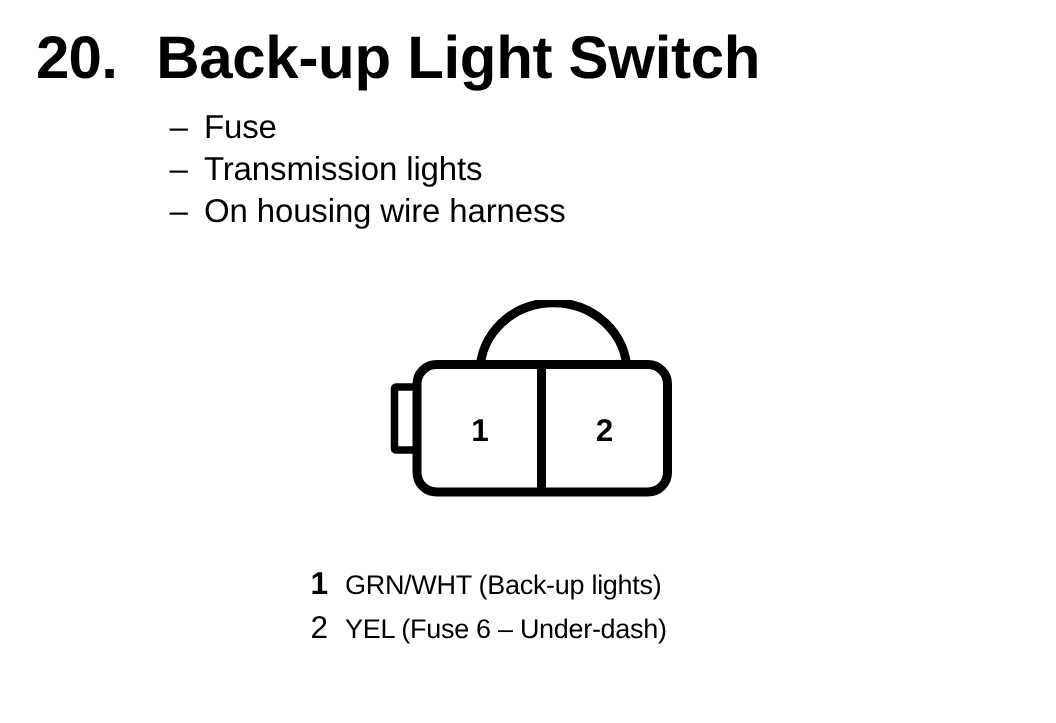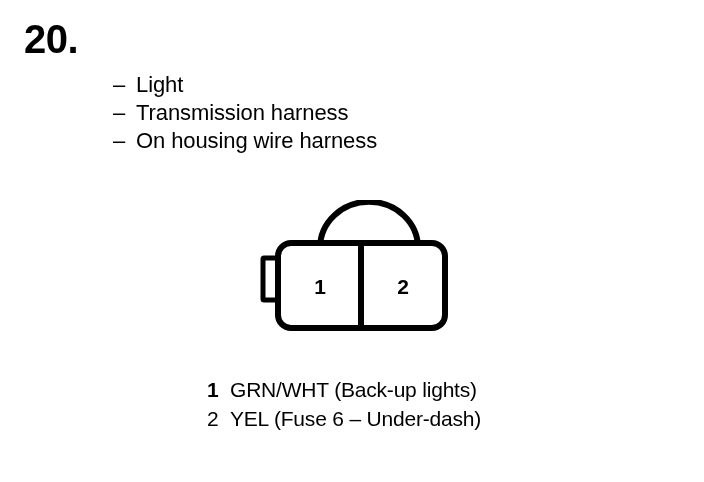--- a/index.html
+++ b/index.html
@@ -87,41 +87,42 @@
   #legend .pin {
     font-size: 21px;
     font-weight: bold;
     width: 23px;
     display: inline-block;
   }
   #legend .pin.regular {
     font-weight: normal;
   }
   #legend .desc {
-    font-size: 21px;
+    font-size: 18px;
     letter-spacing: -0.2px;
   }
 </style>
 </head>
 <body>
 
 <div id="page">
 
   <div id="heading">
     <span class="num">20.</span>
+    <span class="title">Back-up Light Switch</span>
   </div>
 
   <div id="bullets">
     <div class="bullet-row">
       <span class="dash">–</span>
-      <span class="btext">Light</span>
+      <span class="btext">Fuse</span>
     </div>
     <div class="bullet-row">
       <span class="dash">–</span>
-      <span class="btext">Transmission harness</span>
+      <span class="btext">Transmission lights</span>
     </div>
     <div class="bullet-row">
       <span class="dash">–</span>
       <span class="btext">On housing wire harness</span>
     </div>
   </div>
 
   <div id="connector">
     <svg width="200" height="140" viewBox="0 0 200 140" xmlns="http://www.w3.org/2000/svg">
 

